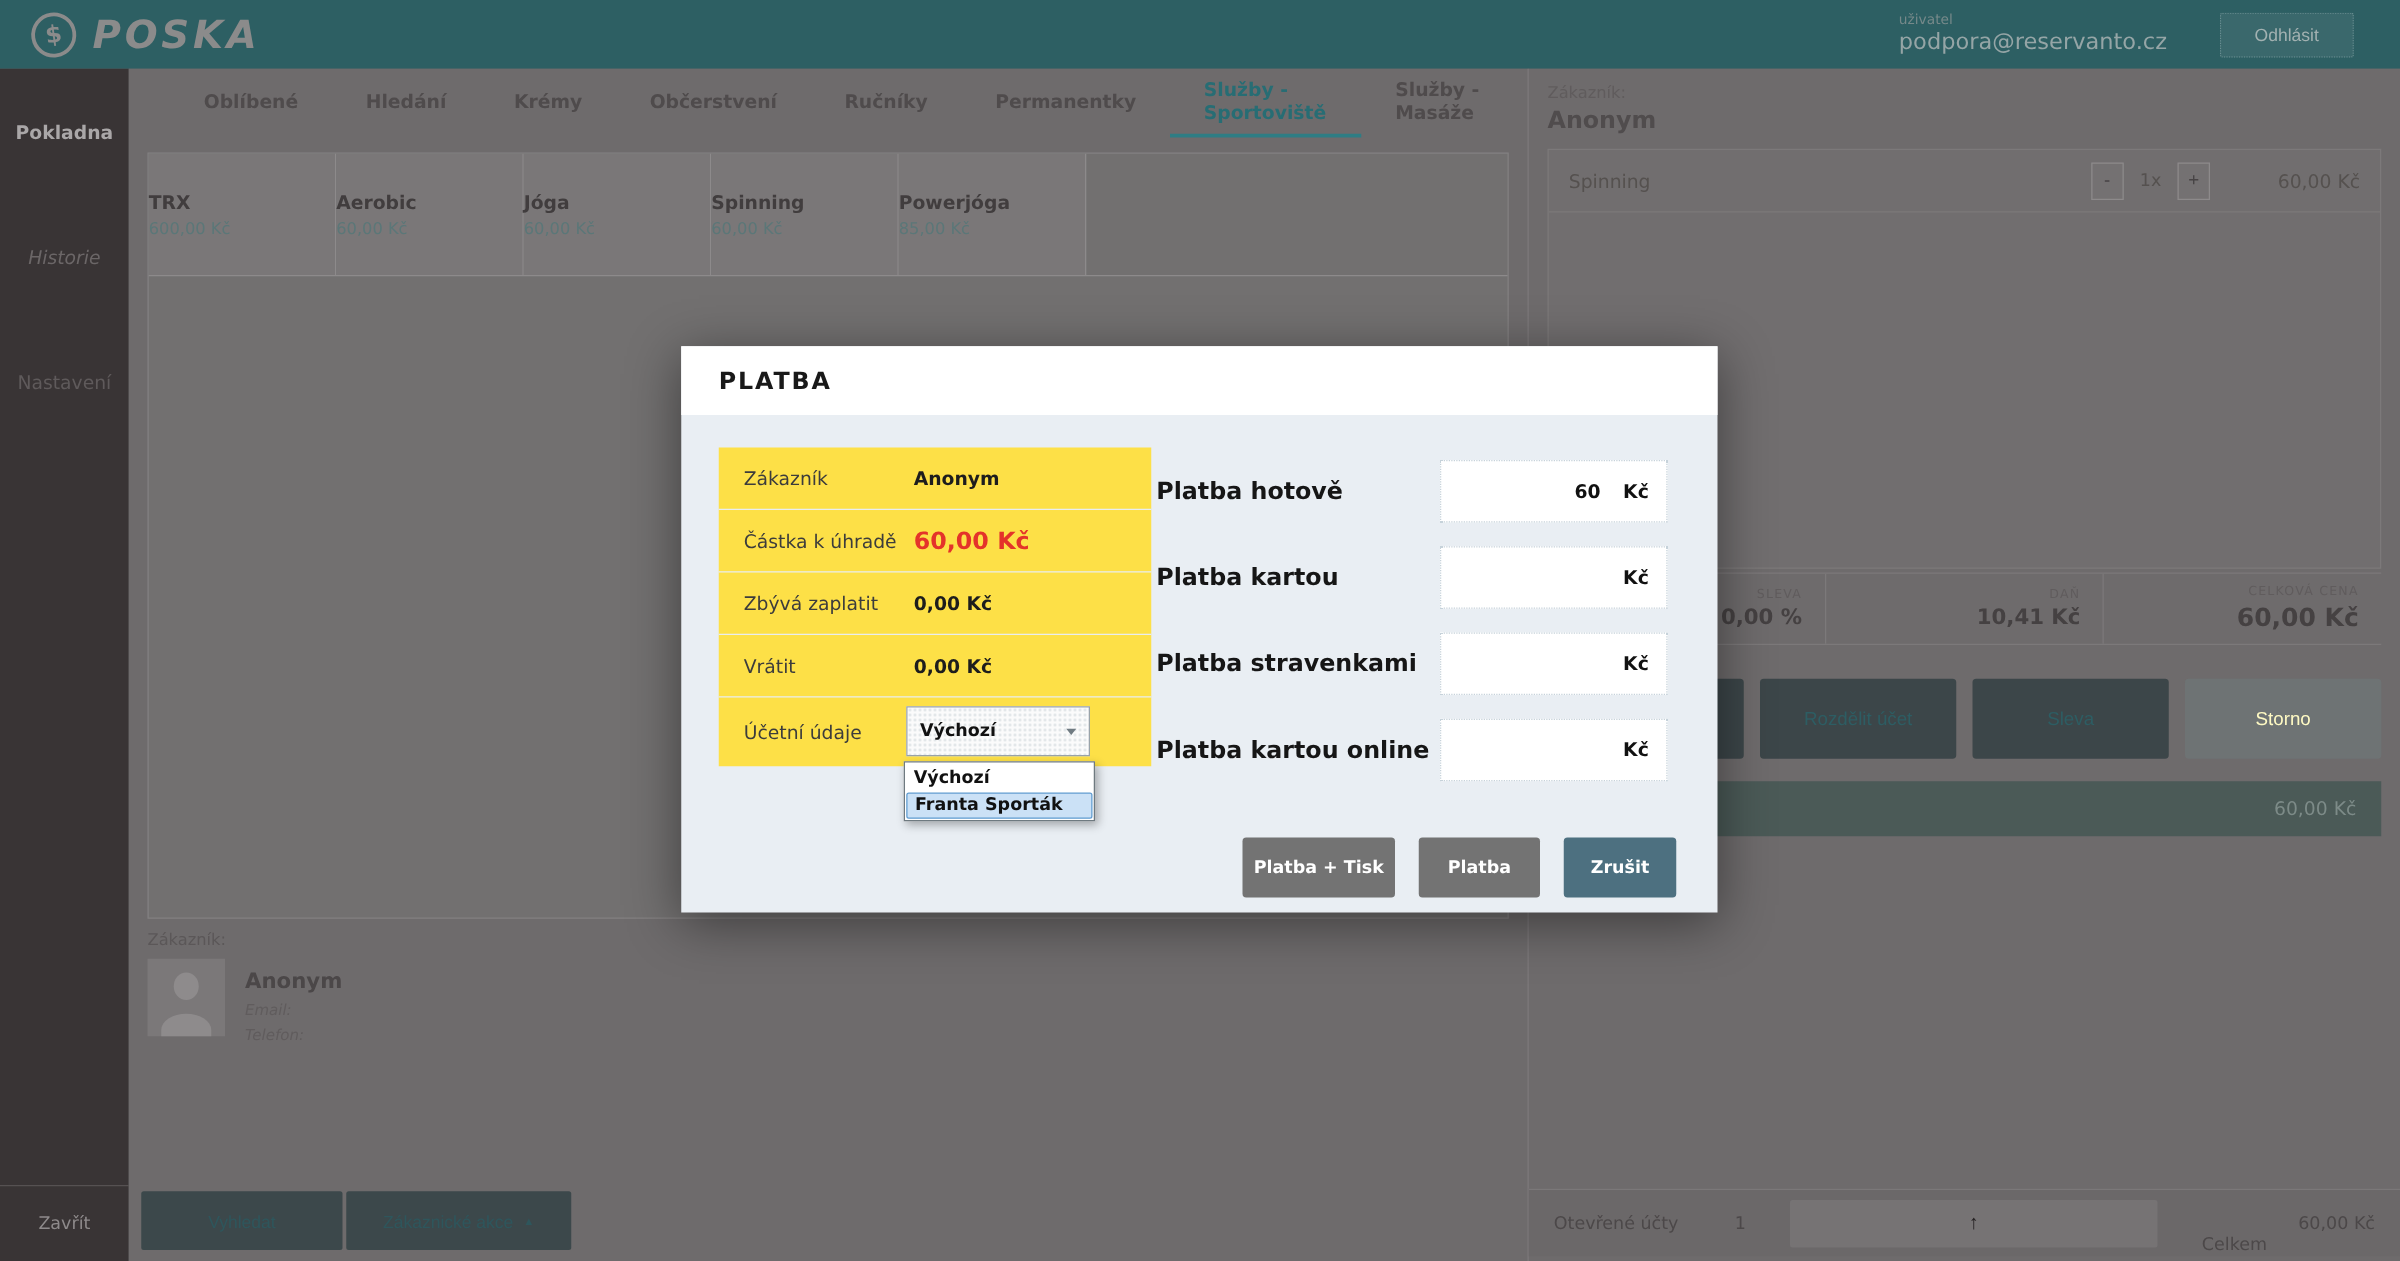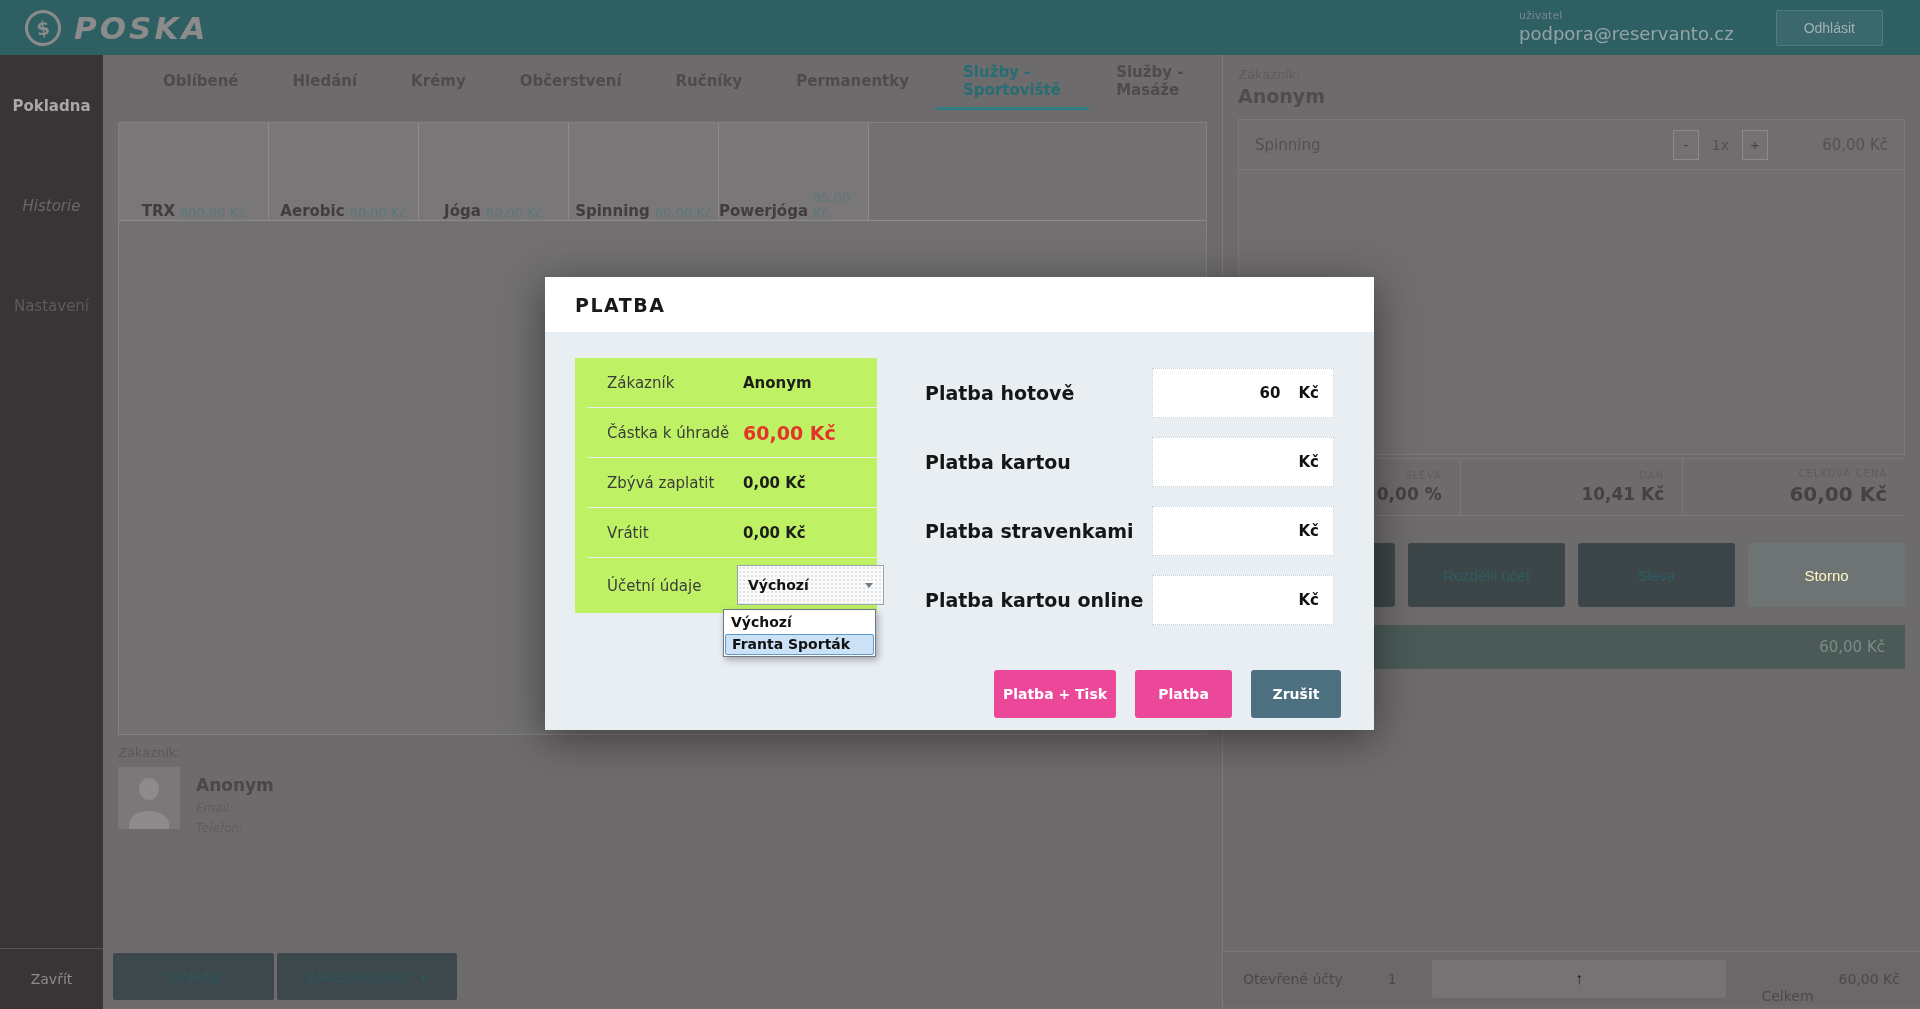--- a/index.html
+++ b/index.html
@@ -35,21 +35,21 @@
   .main { position:absolute; left:103px; top:55px; width:1119px; height:954px; background:#6e6b6c; }
   .tabbar { height:55px; display:flex; align-items:stretch; padding-left:33px; }
   .tab { display:flex; align-items:center; padding:0 27px; font-size:15px; font-weight:600;
          color:#4f4b4c; border-bottom:3px solid transparent; cursor:pointer; }
   .tab.active { color:#276d74; border-bottom-color:#2e7d84; }
 
   .board { position:absolute; left:15px; top:67px; width:1089px; height:613px;
            background:#727070; border:1px solid #828081; }
   .tiles { display:flex; height:98px; border-bottom:1px solid #8d8a8b; }
   .tile { width:150px; background:#7a7778; border-right:1px solid #8d8a8b;
-          display:flex; flex-direction:row; align-items:flex-end; justify-content:center; gap:5px; cursor:pointer; }
+          display:flex; flex-direction:column; align-items:flex-start; justify-content:center; gap:5px; cursor:pointer; }
   .tile-name { font-size:15px; font-weight:700; color:#413d3e; }
   .tile-price { font-size:13px; color:#5b7778; }
 
   .cust { position:absolute; left:15px; top:690px; }
   .cust-label { font-size:13px; color:#5b5758; }
   .cust-row { display:flex; gap:16px; margin-top:7px; }
   .avatar { width:62px; height:62px; background:#7b7879; position:relative; overflow:hidden; }
   .avatar .head { position:absolute; left:21px; top:11px; width:20px; height:22px;
                   border-radius:50%; background:#8e8b8c; }
   .avatar .shoulders { position:absolute; left:11px; bottom:-8px; width:40px; height:26px;
@@ -108,21 +108,21 @@
                font-size:16px; font-weight:700; cursor:pointer; }
   .rp-total-label { margin-right:25px;margin-top:35px; }
 
   
   .modal { position:absolute; left:545px; top:277px; width:829px; height:453px;
            background:#e9eef3; box-shadow:0 8px 40px rgba(0,0,0,0.45); }
   .m-head { height:55px; background:#fff; display:flex; align-items:center; padding-left:30px;
             font-size:19px; font-weight:800; letter-spacing:1.5px; color:#191919; }
   .m-body { position:absolute; top:55px; left:0; right:0; bottom:0; }
 
-  .m-card { position:absolute; left:30px; top:26px; width:302px; background:#bef264;padding-left:12px; }
+  .m-card { position:absolute; left:30px; top:26px; width:346px; background:#fde047; }
   .m-row { position:relative; height:50px; display:flex; align-items:center; padding-left:20px;
            border-bottom:1px solid #e9edf0; }
   .m-row:last-child { border-bottom:none; height:55px; }
   .m-label { font-size:15px; color:#3c3c3c; }
   .m-value { position:absolute; left:156px; font-size:15px; font-weight:700; color:#1d1d1d; }
   .m-value.red { font-size:19px; color:#e4332a; }
 
   .m-select { position:absolute; left:150px; top:7px; width:147px; height:40px;
               border:1px solid #99a3aa; background-color:#fbfbfb;
               background-image:radial-gradient(#dfe3e6 1px, transparent 1.2px); background-size:4px 4px;
@@ -143,21 +143,21 @@
   .pay-box { position:absolute; right:0; top:0; width:182px; height:50px; background:#fff;
              border:1px dotted #c6d2da; display:flex; align-items:center; justify-content:flex-end;
              padding-right:14px; }
   .pay-input { border:none; outline:none; background:transparent; text-align:right; width:110px;
                font-family:inherit; font-size:15px; font-weight:700; color:#111; }
   .pay-suffix { font-size:15px; font-weight:700; color:#111; margin-left:18px; }
 
   .m-btns { position:absolute; right:33px; top:338px; display:flex; gap:19px; }
   .mbtn { height:48px; border:none; border-radius:3px; color:#fff; font-size:14px; font-weight:700;
           font-family:inherit; cursor:pointer; }
-  .mbtn.red { background:#ec4899;text-align:center; }
+  .mbtn.red { background:#737373;text-align:center; }
   .mbtn.slate { background:#4d7080; }
   .mbtn.w1 { width:122px; } .mbtn.w2 { width:97px; } .mbtn.w3 { width:90px; }
 </style>
 </head>
 <body>
 
 <div class="screen">
 
   <div class="topbar">
     <div class="logo">

